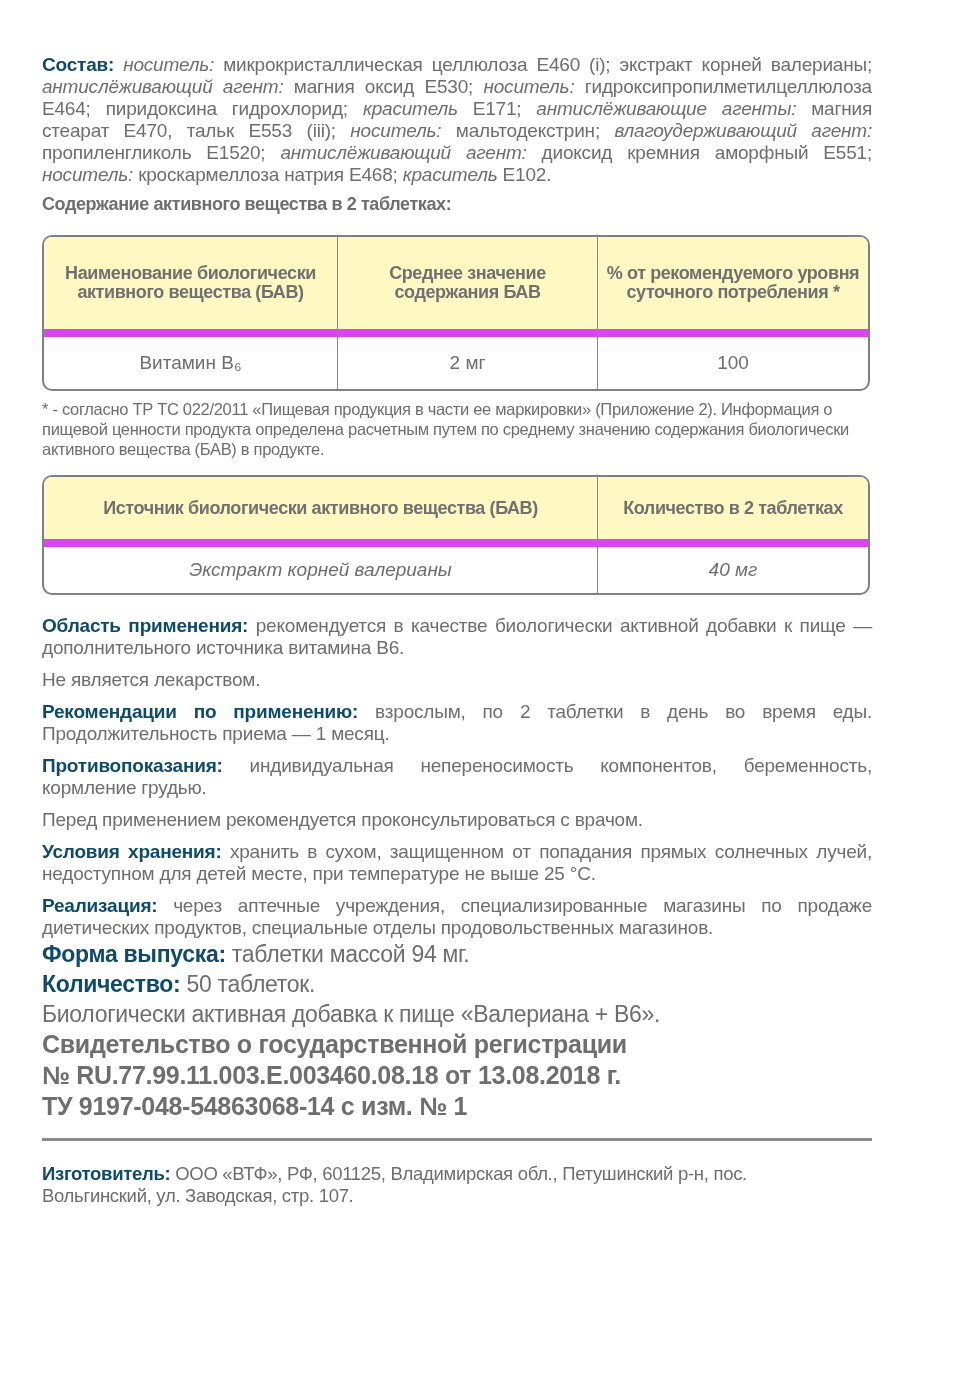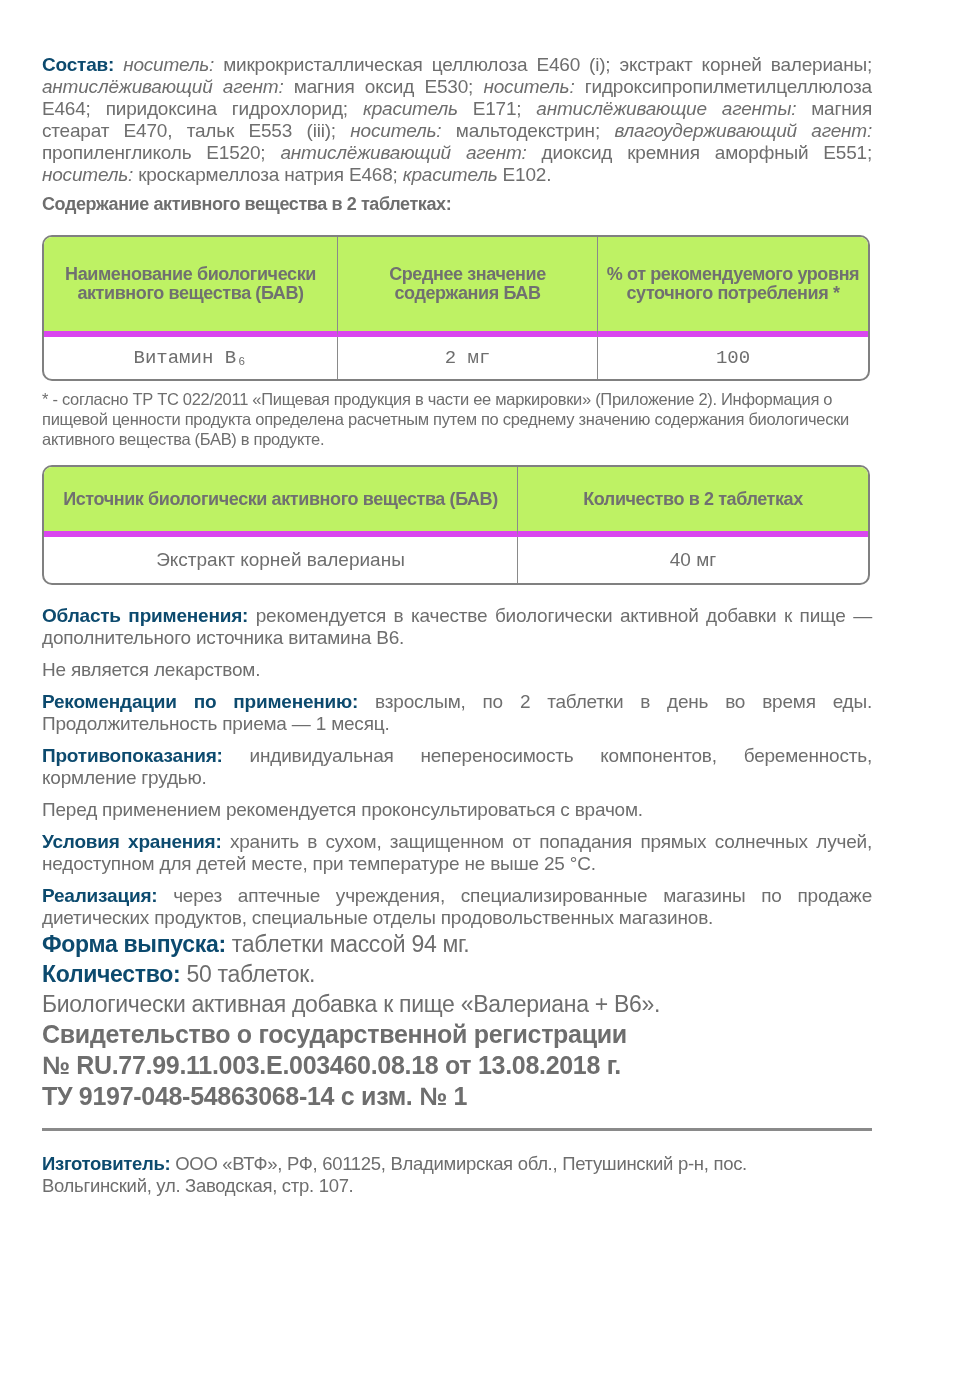--- a/index.html
+++ b/index.html
@@ -21,33 +21,33 @@
     width: 828px;
     border: 2px solid #808080;
     border-radius: 10px;
     overflow: hidden;
     border-collapse: separate;
     border-spacing: 0;
   }
   .tbl td, .tbl th { border-right: 1px solid #8a8a8a; text-align: center; vertical-align: middle; }
   .tbl td:last-child, .tbl th:last-child { border-right: none; }
   .tbl thead th {
-    background: #bef264;
+    background: #fef9c3;
     font-weight: bold;
     font-size: 18px;
     line-height: 19px;
     color: #707070;
-    border-bottom: 6px solid #d946ef;
+    border-bottom: 8px solid #d946ef;
     letter-spacing: -0.4px;
   }
   .tbl tbody td { font-size: 19px; color: #6e6e6e; }
   .t1 thead th { height: 100px; }
-  .t1 tbody td { height: 42px; font-family: Liberation Mono, monospace; }
+  .t1 tbody td { height: 52px; }
   .t2 thead th { height: 70px; }
-  .t2 tbody td { height: 46px; }
+  .t2 tbody td { height: 46px; font-style: italic; }
 
   .footnote { font-size: 16.5px; line-height: 20px; margin: 8px 0 16px 0; letter-spacing: -0.3px; }
   .block { margin-bottom: 10px; }
   .big { font-size: 23px; line-height: 30px; letter-spacing: -0.3px; }
   .reg { font-size: 25px; font-weight: bold; line-height: 31px; letter-spacing: -0.3px; }
   .divider { height: 3px; background: #8a8a8a; margin: 16px 0 22px 0; width: 830px; }
   .sm { font-size: 18.5px; line-height: 22px; letter-spacing: -0.3px; }
 </style>
 </head>
 <body>
@@ -76,21 +76,21 @@
         <td>100</td>
       </tr>
     </tbody>
   </table>
 
   <p class="footnote">* - согласно ТР ТС 022/2011 «Пищевая продукция в части ее маркировки» (Приложение 2). Информация о пищевой ценности продукта определена расчетным путем по среднему значению содержания биологически активного вещества (БАВ) в продукте.</p>
 
   <table class="tbl t2">
     <thead>
       <tr>
-        <th style="width:474px">Источник биологически активного вещества (БАВ)</th>
+        <th style="width:554px">Источник биологически активного вещества (БАВ)</th>
         <th>Количество в 2 таблетках</th>
       </tr>
     </thead>
     <tbody>
       <tr>
         <td>Экстракт корней валерианы</td>
         <td>40 мг</td>
       </tr>
     </tbody>
   </table>

